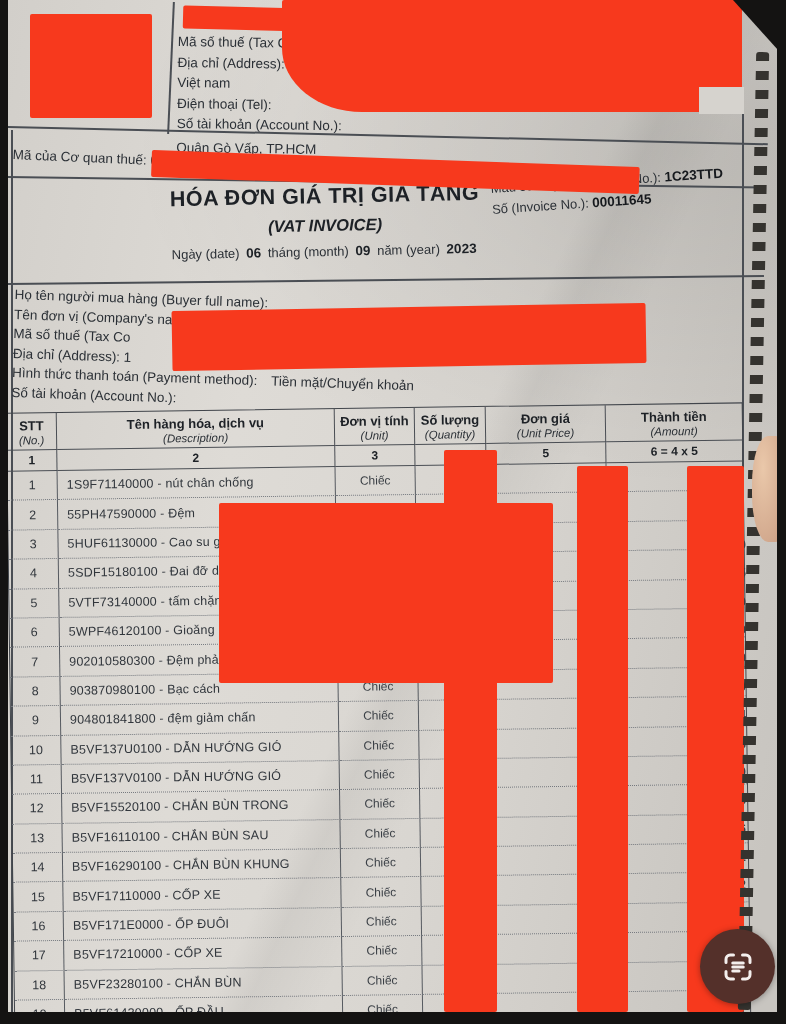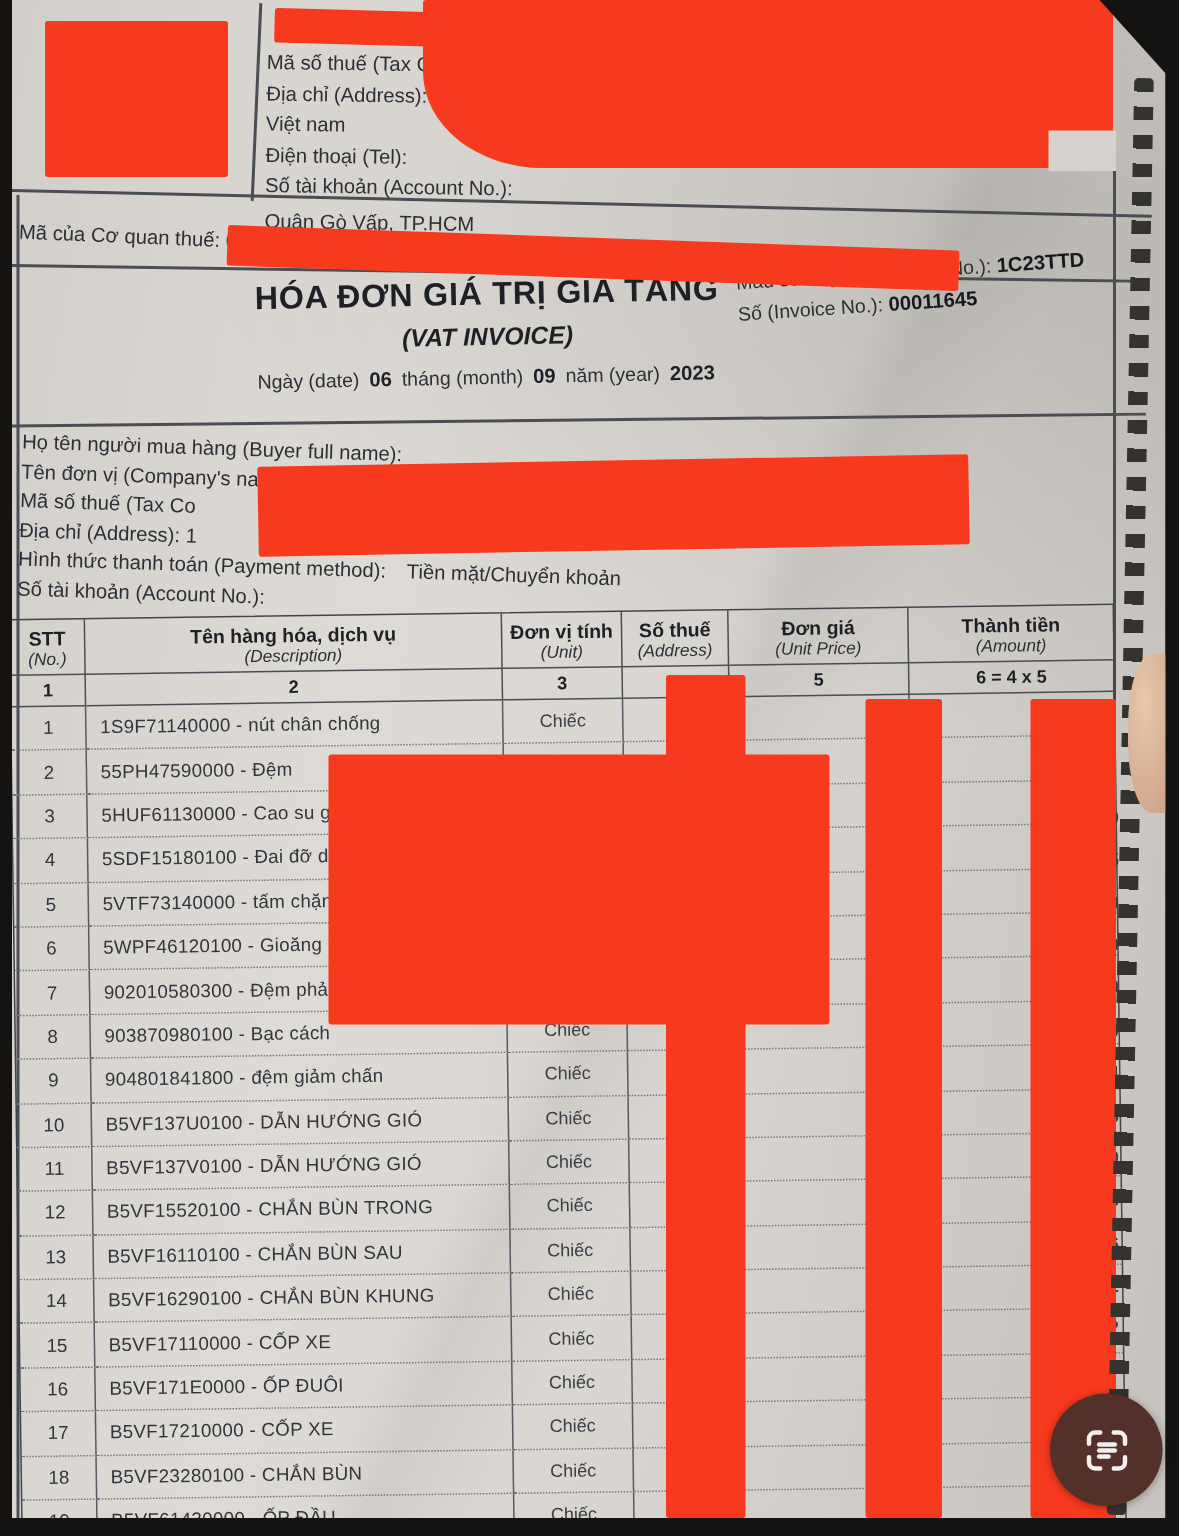--- a/index.html
+++ b/index.html
@@ -135,22 +135,22 @@
     </div>
     <div class="th c1">
       <div class="hv">Tên hàng hóa, dịch vụ</div>
       <div class="he">(Description)</div>
     </div>
     <div class="th c2">
       <div class="hv">Đơn vị tính</div>
       <div class="he">(Unit)</div>
     </div>
     <div class="th c3">
-      <div class="hv">Số thuế</div>
-      <div class="he">(Address)</div>
+      <div class="hv">Số lượng</div>
+      <div class="he">(Quantity)</div>
     </div>
     <div class="th c4">
       <div class="hv">Đơn giá</div>
       <div class="he">(Unit Price)</div>
     </div>
     <div class="th c5">
       <div class="hv">Thành tiền</div>
       <div class="he">(Amount)</div>
     </div>
     <div class="sub c0">1</div>

